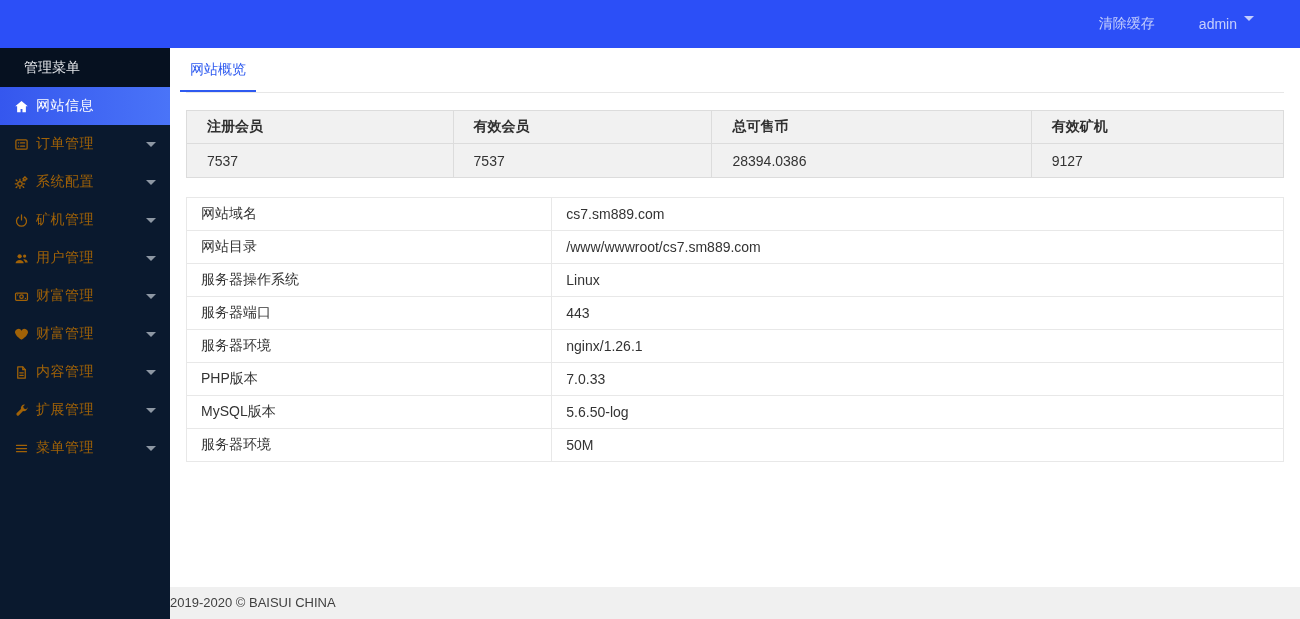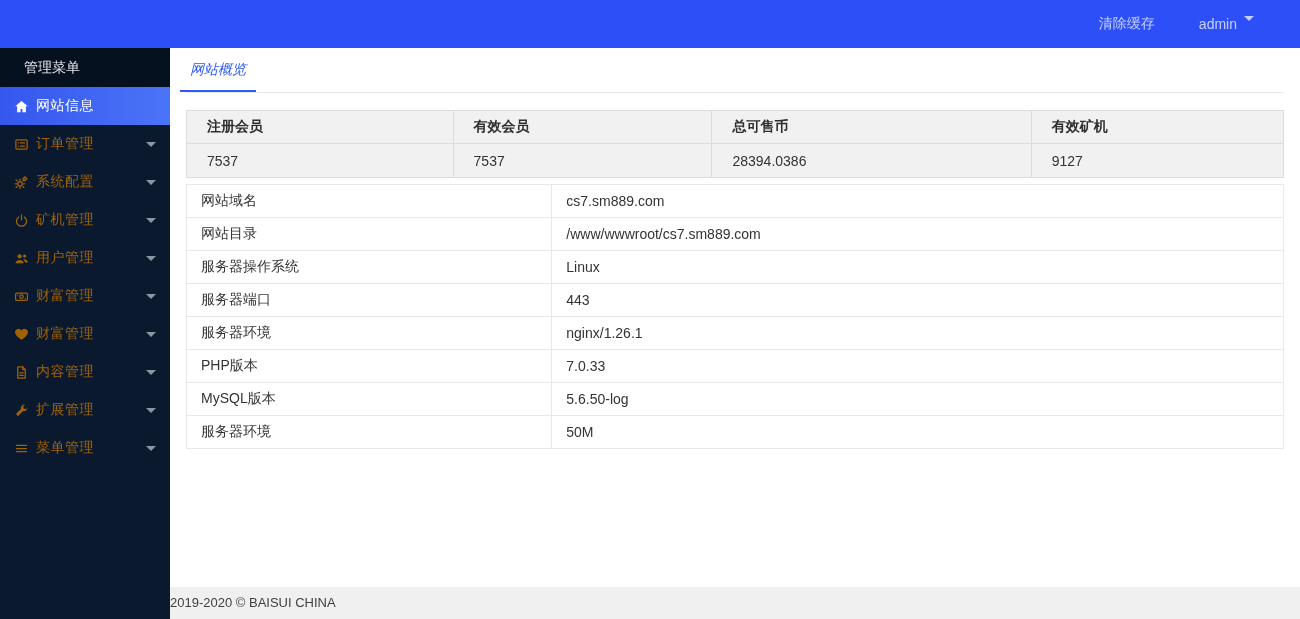--- a/index.html
+++ b/index.html
@@ -27,29 +27,29 @@
   .side-item .icon svg { width:15px; height:15px; }
   .side-item .lbl { flex:1; font-size:14px; letter-spacing:.5px; }
   .side-item .caret { width:0; height:0; border-left:5px solid transparent; border-right:5px solid transparent;
     border-top:5px solid #8d97a3; }
 
   
   .main { flex:1; background:#fff; position:relative; overflow:hidden; }
   .main-inner { padding:0 16px; }
   .tabbar { border-bottom:1px solid #e7e7e7; margin:0 0 0 0; padding:0; height:45px; }
   .tab { display:inline-block; padding:0 10px; line-height:42px; color:#2e5af0; font-size:14px;
-    border-bottom:2px solid #2e5af0; cursor:pointer; margin-left:-6px;font-style:italic; }
+    border-bottom:2px solid #2e5af0; cursor:pointer; margin-left:-6px; }
 
   table { border-collapse:collapse; width:100%; }
   .stats { margin-top:17px; background:#f1f1f1; border:1px solid #dcdcdc; }
   .stats th, .stats td { text-align:left; padding:0 20px; height:33px; border:1px solid #dcdcdc; font-size:14px; }
   .stats th { font-weight:bold; color:#2f2f2f; }
   .stats td { color:#333; height:34px; }
 
-  .details { margin-top:6px; border:1px solid #e8e8e8; background:#fff; }
+  .details { margin-top:19px; border:1px solid #e8e8e8; background:#fff; }
   .details th, .details td { text-align:left; padding:0 14px; height:33px; font-weight:normal;
     border:1px solid #e8e8e8; font-size:14px; color:#333; }
   .details th { width:33.3%; }
 
   .footer { position:absolute; left:0; right:0; bottom:0; height:32px; background:#f0f0f0;
     line-height:32px; padding-left:0; font-size:13px; color:#3f3f3f; }
 </style>
 </head>
 <body>
 

